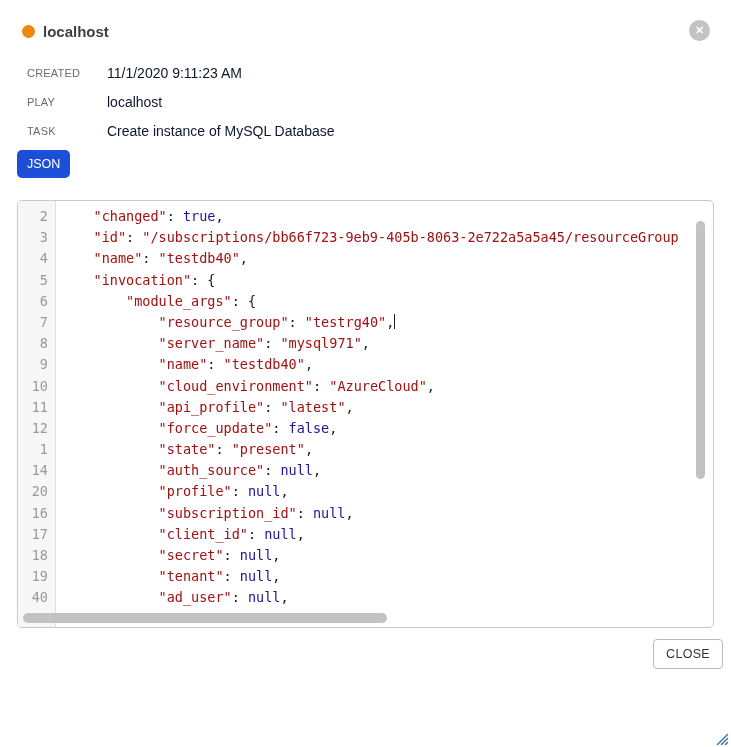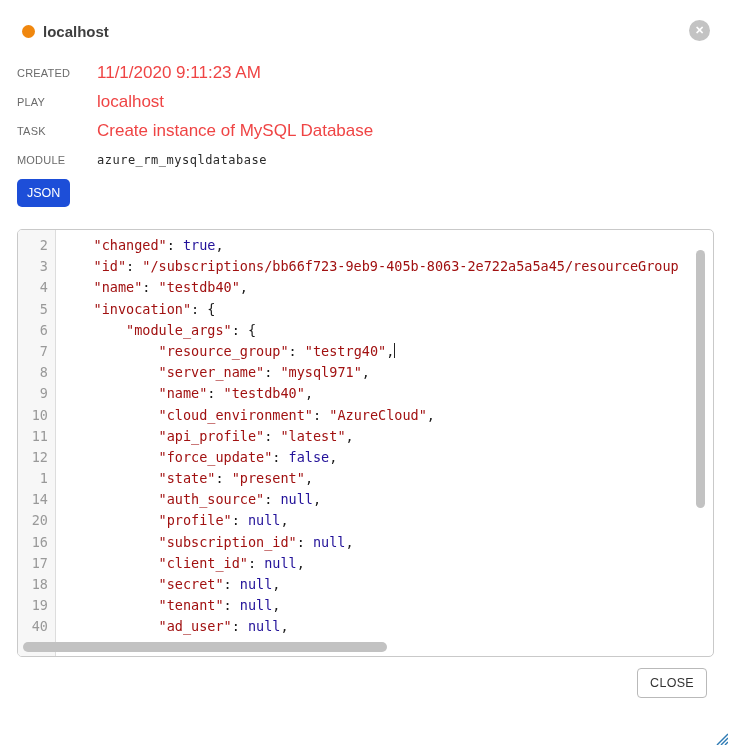--- a/index.html
+++ b/index.html
@@ -24,27 +24,27 @@
   .host-title { font-size: 15px; font-weight: 700; color: #3f3f3f; }
   .close-icon {
     position: absolute; top: 20px; right: 21px;
     width: 21px; height: 21px; border-radius: 50%;
     background: #c3c3c3; color: #ffffff;
     display: flex; align-items: center; justify-content: center;
     font-size: 11px; font-weight: 700; cursor: pointer; user-select: none;
   }
 
   
-  .details { margin: 16px 0 0 17px; }
+  .details { margin: 16px 0 0 27px; }
   .detail-row { display: flex; align-items: center; height: 29px; }
   .detail-label {
     width: 80px; flex: 0 0 auto;
     font-size: 11px; color: #6b6b6b; letter-spacing: 0.2px;
   }
-  .detail-value { font-size: 17px; color: #ef4444; }
+  .detail-value { font-size: 14px; color: #0f172a; }
   .detail-value.mono {
     font-family: "DejaVu Sans Mono", monospace;
     font-size: 12px; letter-spacing: 0.5px; color: #2a2a2a;
   }
 
   
   .json-btn {
     margin: 5px 0 0 17px;
     background: #1d4ed8; color: #ffffff;
     border: none; border-radius: 5px;
@@ -91,21 +91,21 @@
   }
   .hscroll-thumb {
     position: absolute; left: 5px; bottom: 4px;
     width: 364px; height: 10px;
     background: #c2c2c2; border-radius: 5px; cursor: pointer;
   }
 
   
   .modal-footer {
     display: flex; justify-content: flex-end;
-    padding: 11px 24px 0 0;
+    padding: 11px 8px 0 0;
   }
   .close-btn {
     background: #ffffff; color: #333333;
     border: 1px solid #b9b9b9; border-radius: 4px;
     padding: 7px 12px; font-size: 12.5px;
     font-family: "Liberation Sans", sans-serif;
     letter-spacing: 0.3px; cursor: pointer;
   }
 
   .resize-grip {
@@ -129,24 +129,20 @@
         <div class="detail-label">CREATED</div>
         <div class="detail-value">11/1/2020 9:11:23 AM</div>
       </div>
       <div class="detail-row">
         <div class="detail-label">PLAY</div>
         <div class="detail-value">localhost</div>
       </div>
       <div class="detail-row">
         <div class="detail-label">TASK</div>
         <div class="detail-value">Create instance of MySQL Database</div>
-      </div>
-      <div class="detail-row">
-        <div class="detail-label">MODULE</div>
-        <div class="detail-value mono">azure_rm_mysqldatabase</div>
       </div>
     </div>
 
   <button class="json-btn">JSON</button>
 
   <div class="code-box">
     <div class="gutter">
         <div class="line-number">2</div>
         <div class="line-number">3</div>
         <div class="line-number">4</div>

